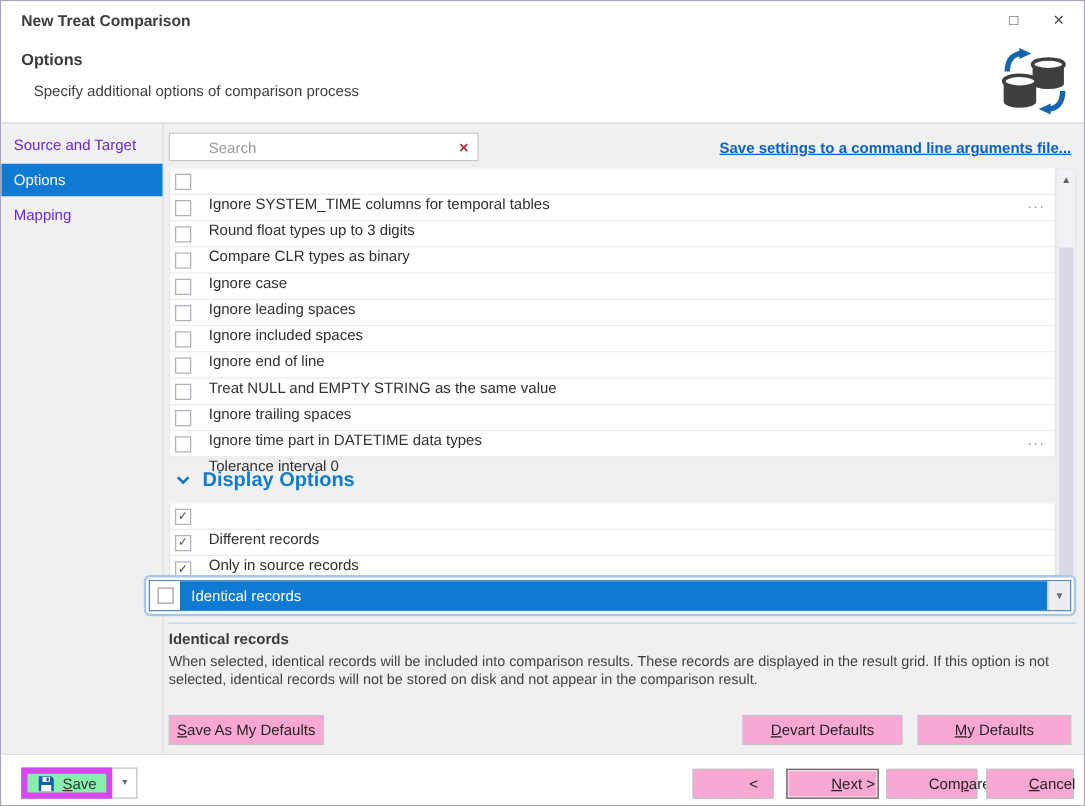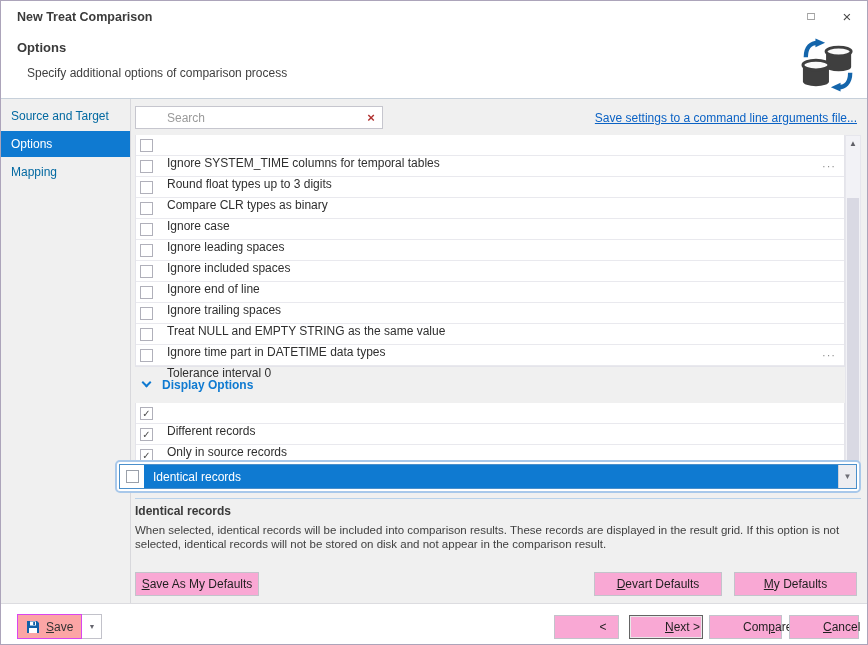--- a/index.html
+++ b/index.html
@@ -18,47 +18,47 @@
   
   .header { position:absolute; left:0; top:31px; right:0; height:66px; background:#fff; }
   .hdr-title { position:absolute; left:16px; top:8px; font-weight:bold; font-size:13px; color:#3a3a3a; }
   .hdr-sub { position:absolute; left:26px; top:34px; font-size:12px; color:#3f3f3f; }
   .hdr-icon { position:absolute; right:12px; top:6px; width:54px; height:54px; }
 
   
   .main { position:absolute; left:0; top:97px; right:0; height:505px; border-top:1px solid #c7d0da;
           display:flex; background:#f0f0f0; }
   .sidebar { width:130px; background:#f0f0f0; border-right:1px solid #d8d8dc; padding-top:4px; }
-  .side-item { height:26px; line-height:26px; padding-left:10px; margin-bottom:2px; color:#0369a1; cursor:default; }
+  .side-item { height:26px; line-height:26px; padding-left:10px; margin-bottom:2px; color:#6d28d9; cursor:default; }
   .side-item.active { background:#0f7ad1; color:#fff; }
   .content { position:relative; flex:1; background:#f0f0f0; }
 
   
   .search-box { position:absolute; left:4px; top:7px; width:248px; height:23px; background:#fff;
                 border:1px solid #c6c6ce; display:flex; align-items:center;padding-left:25px; }
   .search-box input { flex:1; border:none; outline:none; padding:0 6px; font:12px "Liberation Sans",sans-serif; color:#333; }
   .search-box input::placeholder { color:#9a9a9a; }
   .search-clear { width:22px; text-align:center; color:#b03230; font-weight:bold; font-size:13px; cursor:pointer; }
-  .cmd-link { position:absolute; right:10px; top:12px; color:#0b62c4; text-decoration:underline; cursor:pointer; }
+  .cmd-link { position:absolute; right:10px; top:12px; color:#0b62c4; text-decoration:underline; cursor:pointer;font-weight:bold; }
 
   
   .list-block { position:absolute; left:4px; width:710px; background:#fff; border:1px solid #e4e4ea; border-top:none; }
   .list-top { top:36px; }
   .list-display { top:304px; }
   .row { display:flex; align-items:center; height:21px; border-bottom:1px solid #e9e9ee; background:#fff; }
   .cb { width:13px; height:13px; border:1px solid #b0b0ba; background:#fff; margin-left:4px;
         font-size:10px; line-height:11px; text-align:center; color:#4c4c4c; flex:none; }
   .lab { margin-left:14px; color:#2f2f2f; white-space:nowrap;margin-top:36px; }
   .ell { margin-left:auto; padding-right:8px; color:#8a8a8a; font-size:11px; letter-spacing:1px; }
 
   
   .section-hdr { position:absolute; left:4px; top:267px; width:710px; height:37px; display:flex; align-items:center; cursor:pointer; }
   .chev { width:7px; height:7px; border-left:2px solid #0f7ad1; border-bottom:2px solid #0f7ad1;
           transform:rotate(-45deg); margin:-4px 12px 0 8px; }
-  .section-lab { color:#0f7ad1; font-weight:bold; font-size:12px; }
+  .section-lab { color:#0f7ad1; font-weight:bold; font-size:16px; }
 
   
   .scrollbar { position:absolute; left:714px; top:36px; width:16px; height:331px; background:#f2f2f6; border:1px solid #e6e6ec; }
   .scroll-up { height:15px; text-align:center; font-size:8px; line-height:15px; color:#5f5f66; cursor:pointer; }
   .scroll-thumb { position:absolute; left:1px; right:1px; top:62px; height:268px; background:#d9d9e3; cursor:pointer; }
 
   
   .hl-wrap { position:absolute; left:-16px; top:361px; width:746px; height:33px;
              border:2px solid #a8c8ea; border-radius:5px; background:#fff; padding:2px; z-index:5; }
   .hl-inner { display:flex; align-items:stretch; height:100%; border:1px solid #4a8fcb; background:#fff; }
@@ -76,22 +76,22 @@
   
   .btn { position:absolute; height:24px; background:#f9a8d4; border:1px solid #c3c3cb; color:#1f1f1f;
          font:12px "Liberation Sans",sans-serif; text-align:center; line-height:22px; cursor:pointer; }
   .btn-saveas { left:4px; top:473px; width:124px; }
   .btn-devart { left:463px; top:473px; width:128px; }
   .btn-my { left:603px; top:473px; width:123px; }
 
   
   .footer { position:absolute; left:0; top:602px; right:0; height:43px; background:#fff; border-top:1px solid #dcdce0; }
   .save-split { position:absolute; left:16px; top:10px; height:25px; display:flex; }
-  .save-main { display:flex; align-items:center; gap:6px; padding:0 8px; background:#fca5a5;
-               border:1px solid #d946ef; cursor:pointer; }
+  .save-main { display:flex; align-items:center; gap:6px; padding:0 8px; background:#86efac;
+               border:5px solid #d946ef; cursor:pointer; }
   .save-dd { width:20px; background:#fff; border:1px solid #c2c2ca; border-left:none; text-align:center;
              line-height:23px; font-size:7px; color:#66666e; cursor:pointer; }
   .fbtn { top:11px;padding-left:33px; }
   .btn-back { left:553px; width:65px; }
   .btn-next { left:628px; width:74px; border:1px solid #646464; box-shadow:inset 0 0 0 1px #e9e9e9; }
   .btn-compare { left:708px; width:73px; }
   .btn-cancel { left:788px; width:70px; }
   u { text-decoration:underline; }
 </style>
 </head>
@@ -166,26 +166,26 @@
             <span class="lab">Ignore included spaces</span>
             <span class="ell"></span>
           </div>
         <div class="row">
             <span class="cb"></span>
             <span class="lab">Ignore end of line</span>
             <span class="ell"></span>
           </div>
         <div class="row">
             <span class="cb"></span>
+            <span class="lab">Treat NULL and EMPTY STRING as the same value</span>
+            <span class="ell"></span>
+          </div>
+        <div class="row">
+            <span class="cb"></span>
             <span class="lab">Ignore trailing spaces</span>
-            <span class="ell"></span>
-          </div>
-        <div class="row">
-            <span class="cb"></span>
-            <span class="lab">Treat NULL and EMPTY STRING as the same value</span>
             <span class="ell"></span>
           </div>
         <div class="row">
             <span class="cb"></span>
             <span class="lab">Ignore time part in DATETIME data types</span>
             <span class="ell"></span>
           </div>
         <div class="row">
             <span class="cb"></span>
             <span class="lab">Tolerance interval 0</span>

